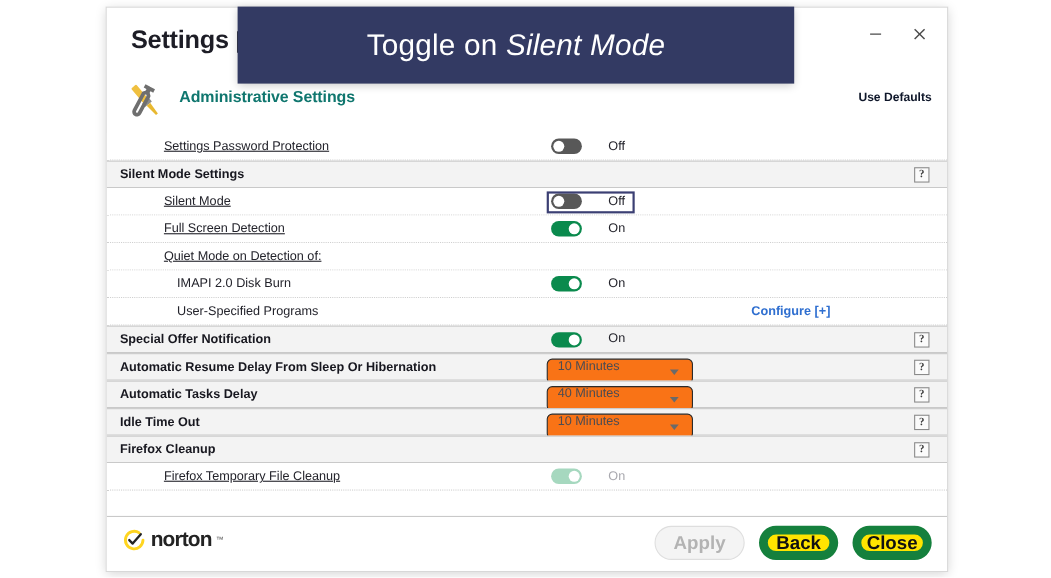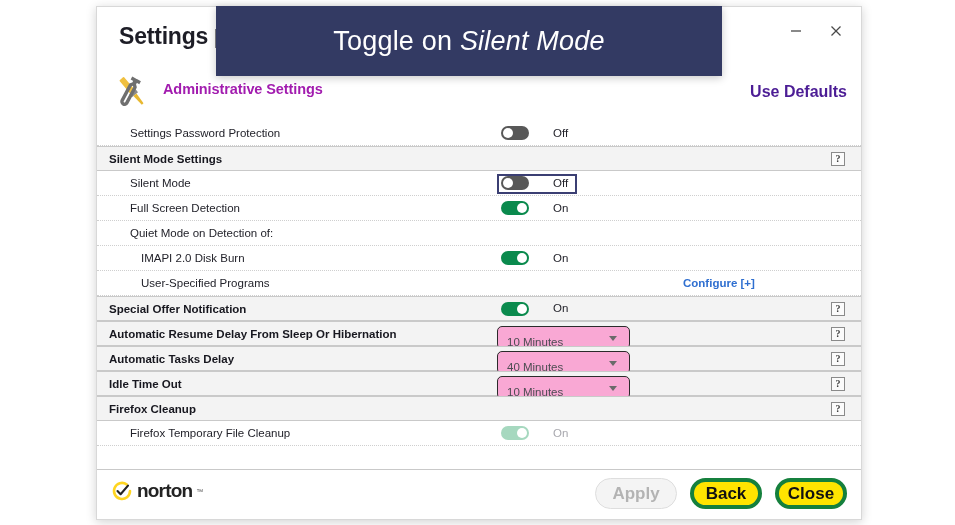--- a/index.html
+++ b/index.html
@@ -55,27 +55,27 @@
   .hdr {
     position: relative;
     height: 56px;
   }
   .hdr-icon {
     position: absolute; left: 14px; top: 6px;
     width: 42px; height: 42px;
   }
   .hdr-title {
     position: absolute; left: 66px; top: 16px;
-    font-size: 14.5px; font-weight: bold; color: #a21caf;
+    font-size: 14.5px; font-weight: bold; color: #0f766e;
     letter-spacing: -0.1px;
   }
   .use-defaults {
     position: absolute; right: 14px; top: 18px;
-    font-size: 16px; font-weight: bold;
-    color: #4c1d95; cursor: pointer;
+    font-size: 11px; font-weight: bold;
+    color: #0f172a; cursor: pointer;
   }
 
   
   .list { position: relative; }
 
   .row {
     position: relative;
     height: 25px;
     display: flex;
     align-items: center;
@@ -95,22 +95,22 @@
     font-size: 11.5px;
     color: #23232b;
     white-space: nowrap;
   }
   .row.section .row-label {
     font-weight: bold;
     font-size: 11.5px;
     color: #17171f;
   }
   .indent0 { padding-left: 12px; text-align: right; }
-  .indent1 { padding-left: 33px; }
-  .indent2 { padding-left: 44px; }
+  .indent1 { padding-left: 52px; text-decoration: underline; }
+  .indent2 { padding-left: 64px; }
 
   
   .ctrl {
     position: absolute;
     left: 404px;
     top: 0; bottom: 0;
     display: flex; align-items: center;
   }
   .state-text {
     position: absolute;
@@ -151,22 +151,22 @@
   }
 
   
   .select {
     position: absolute;
     left: 400px;
     top: 4px;
     width: 133px; height: 23px;
     border: 1.5px solid #2b2b2b;
     border-radius: 5px;
-    background: #f9a8d4;
-    display: flex; align-items: flex-end;
+    background: #f97316;
+    display: flex; align-items: flex-start;
     cursor: pointer;
   }
   .select .sel-val {
     font-size: 11.5px;
     color: #4c4c52;
     padding-left: 9px;
   }
   .select .caret {
     position: absolute; right: 12px; top: 9px;
     width: 0; height: 0;
@@ -233,21 +233,21 @@
   }
   .btn.apply {
     width: 82px;
     background: #f4f4f4;
     border: 1px solid #dedede;
     color: #b3b3b3;
   }
   .btn.yellow {
     width: 72px;
     background: #ffe400;
-    border: 4px solid #15803d;
+    border: 8px solid #15803d;
     color: #111;
   }
 
   
   .banner {
     position: absolute;
     left: 216px; top: 6px;
     width: 506px; height: 70px;
     background: #333a63;
     display: flex; align-items: center; justify-content: center;

